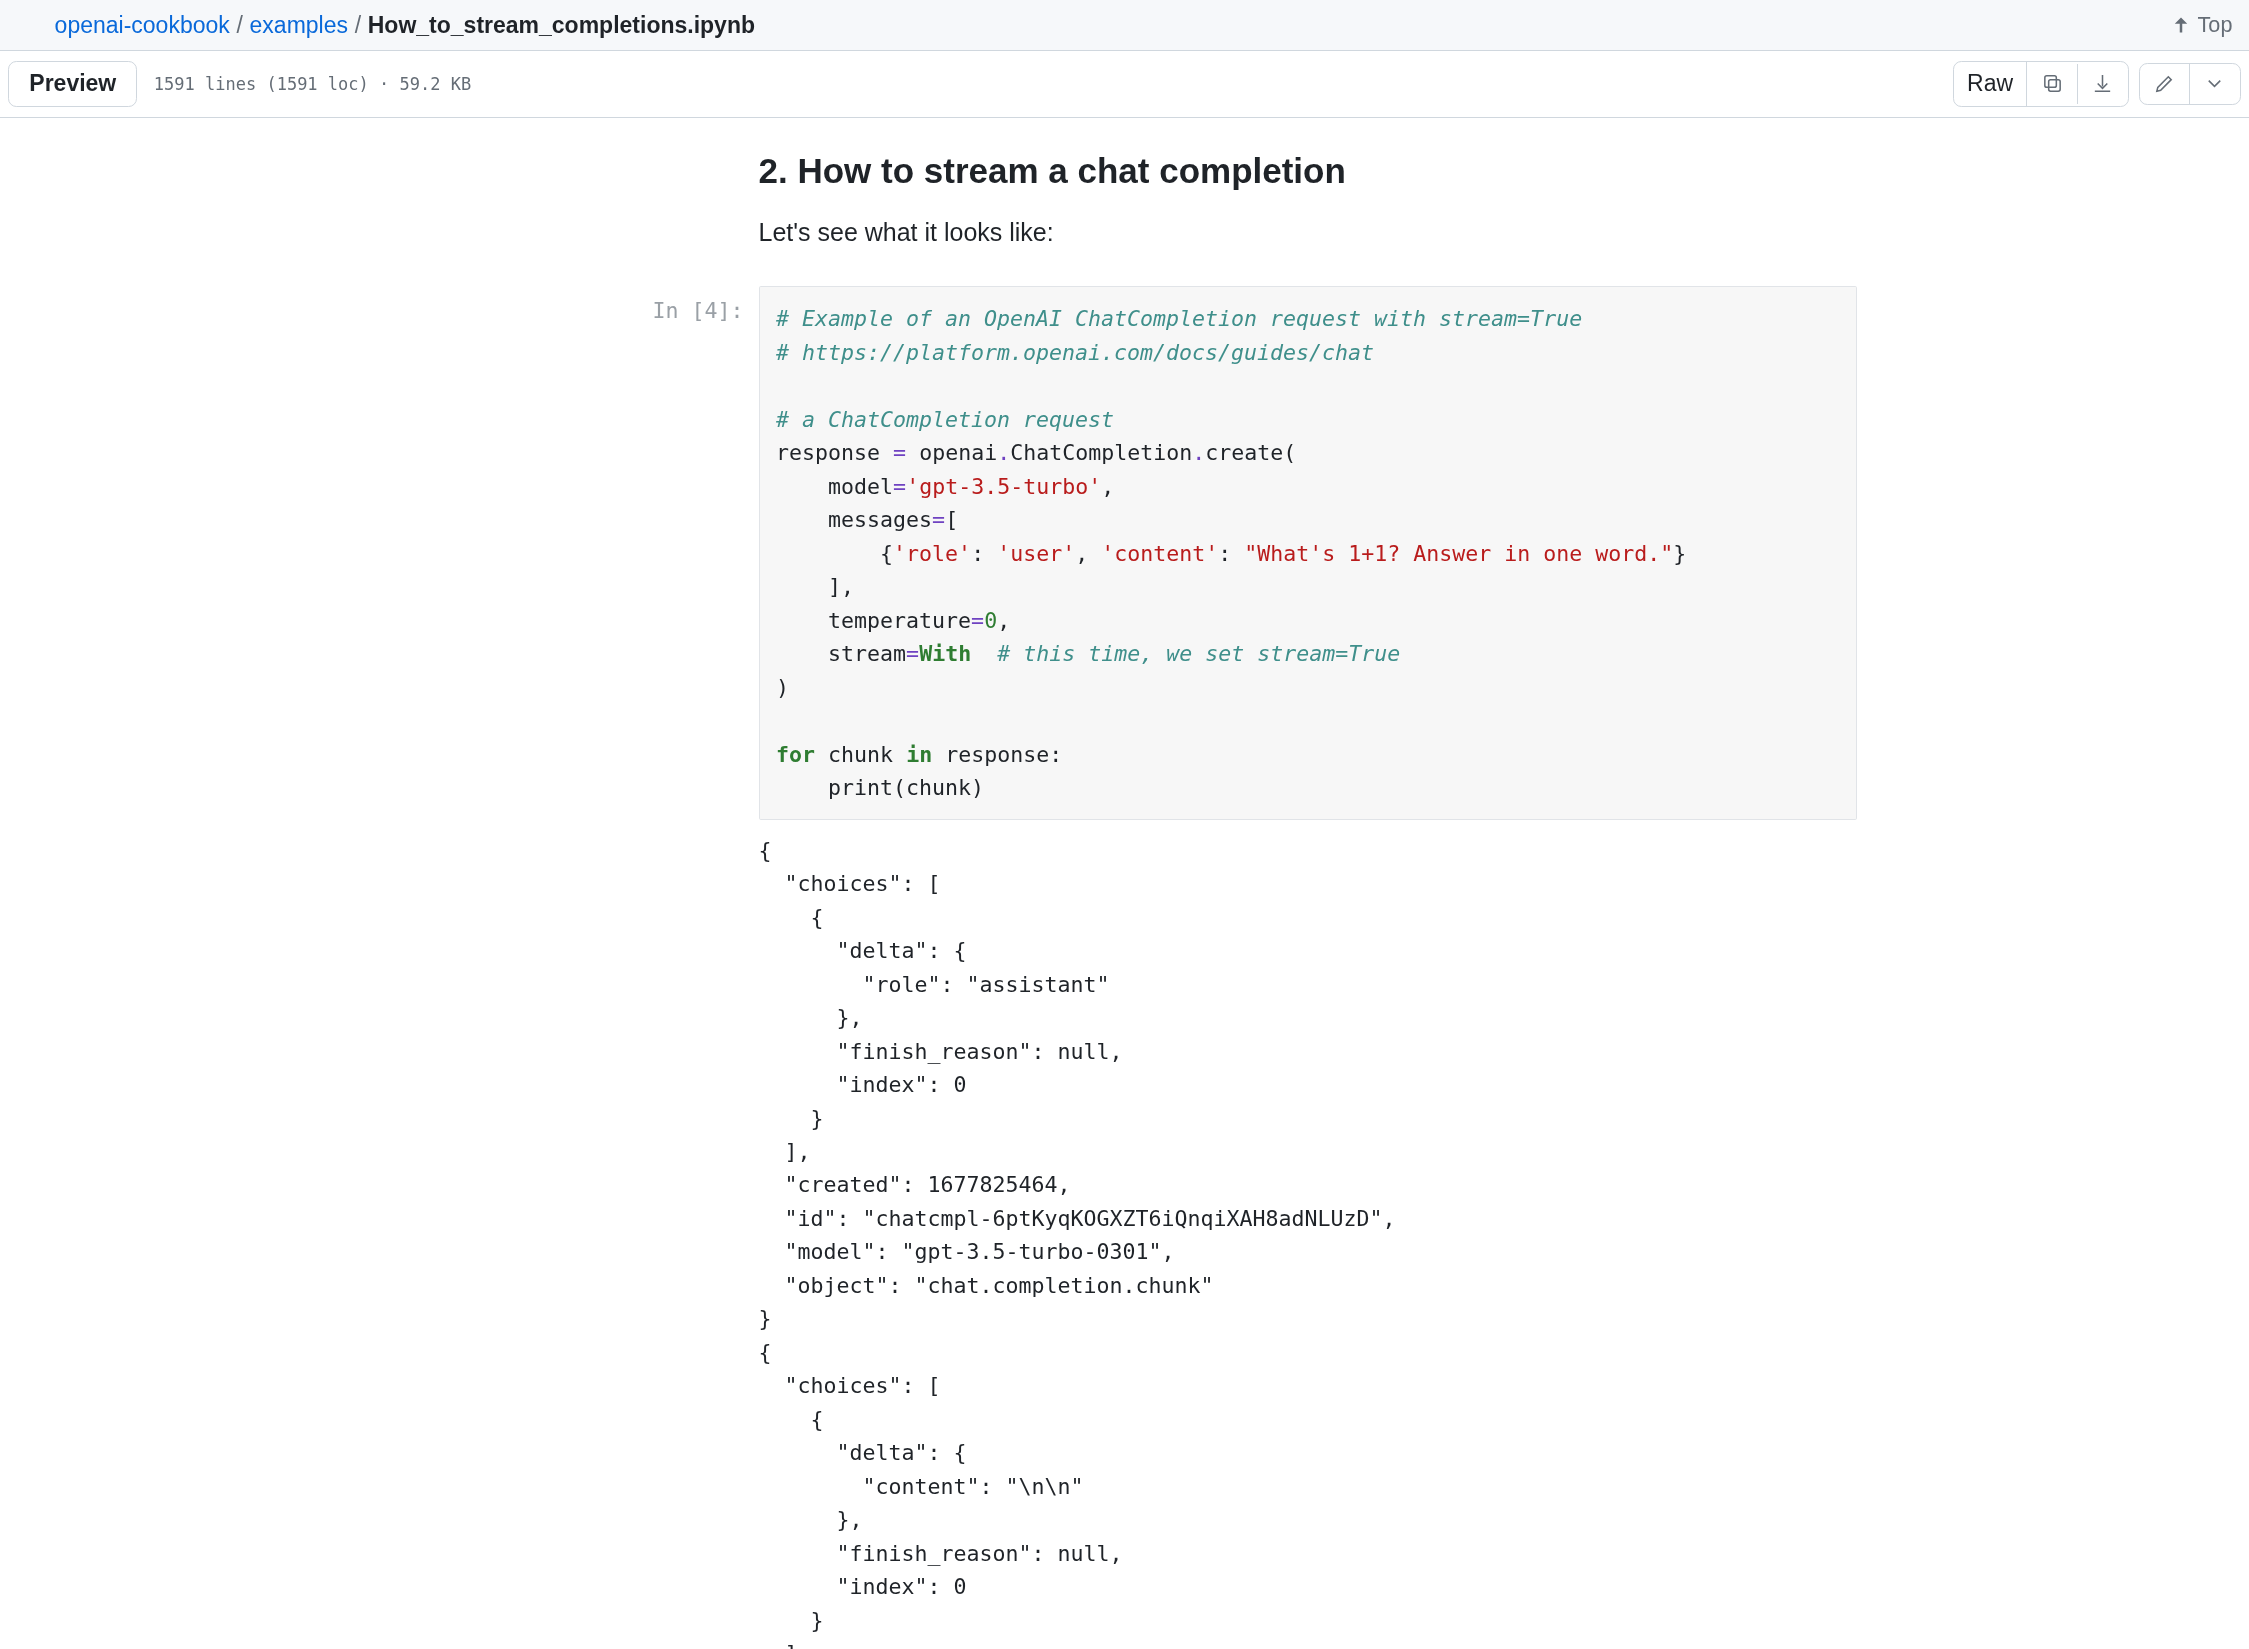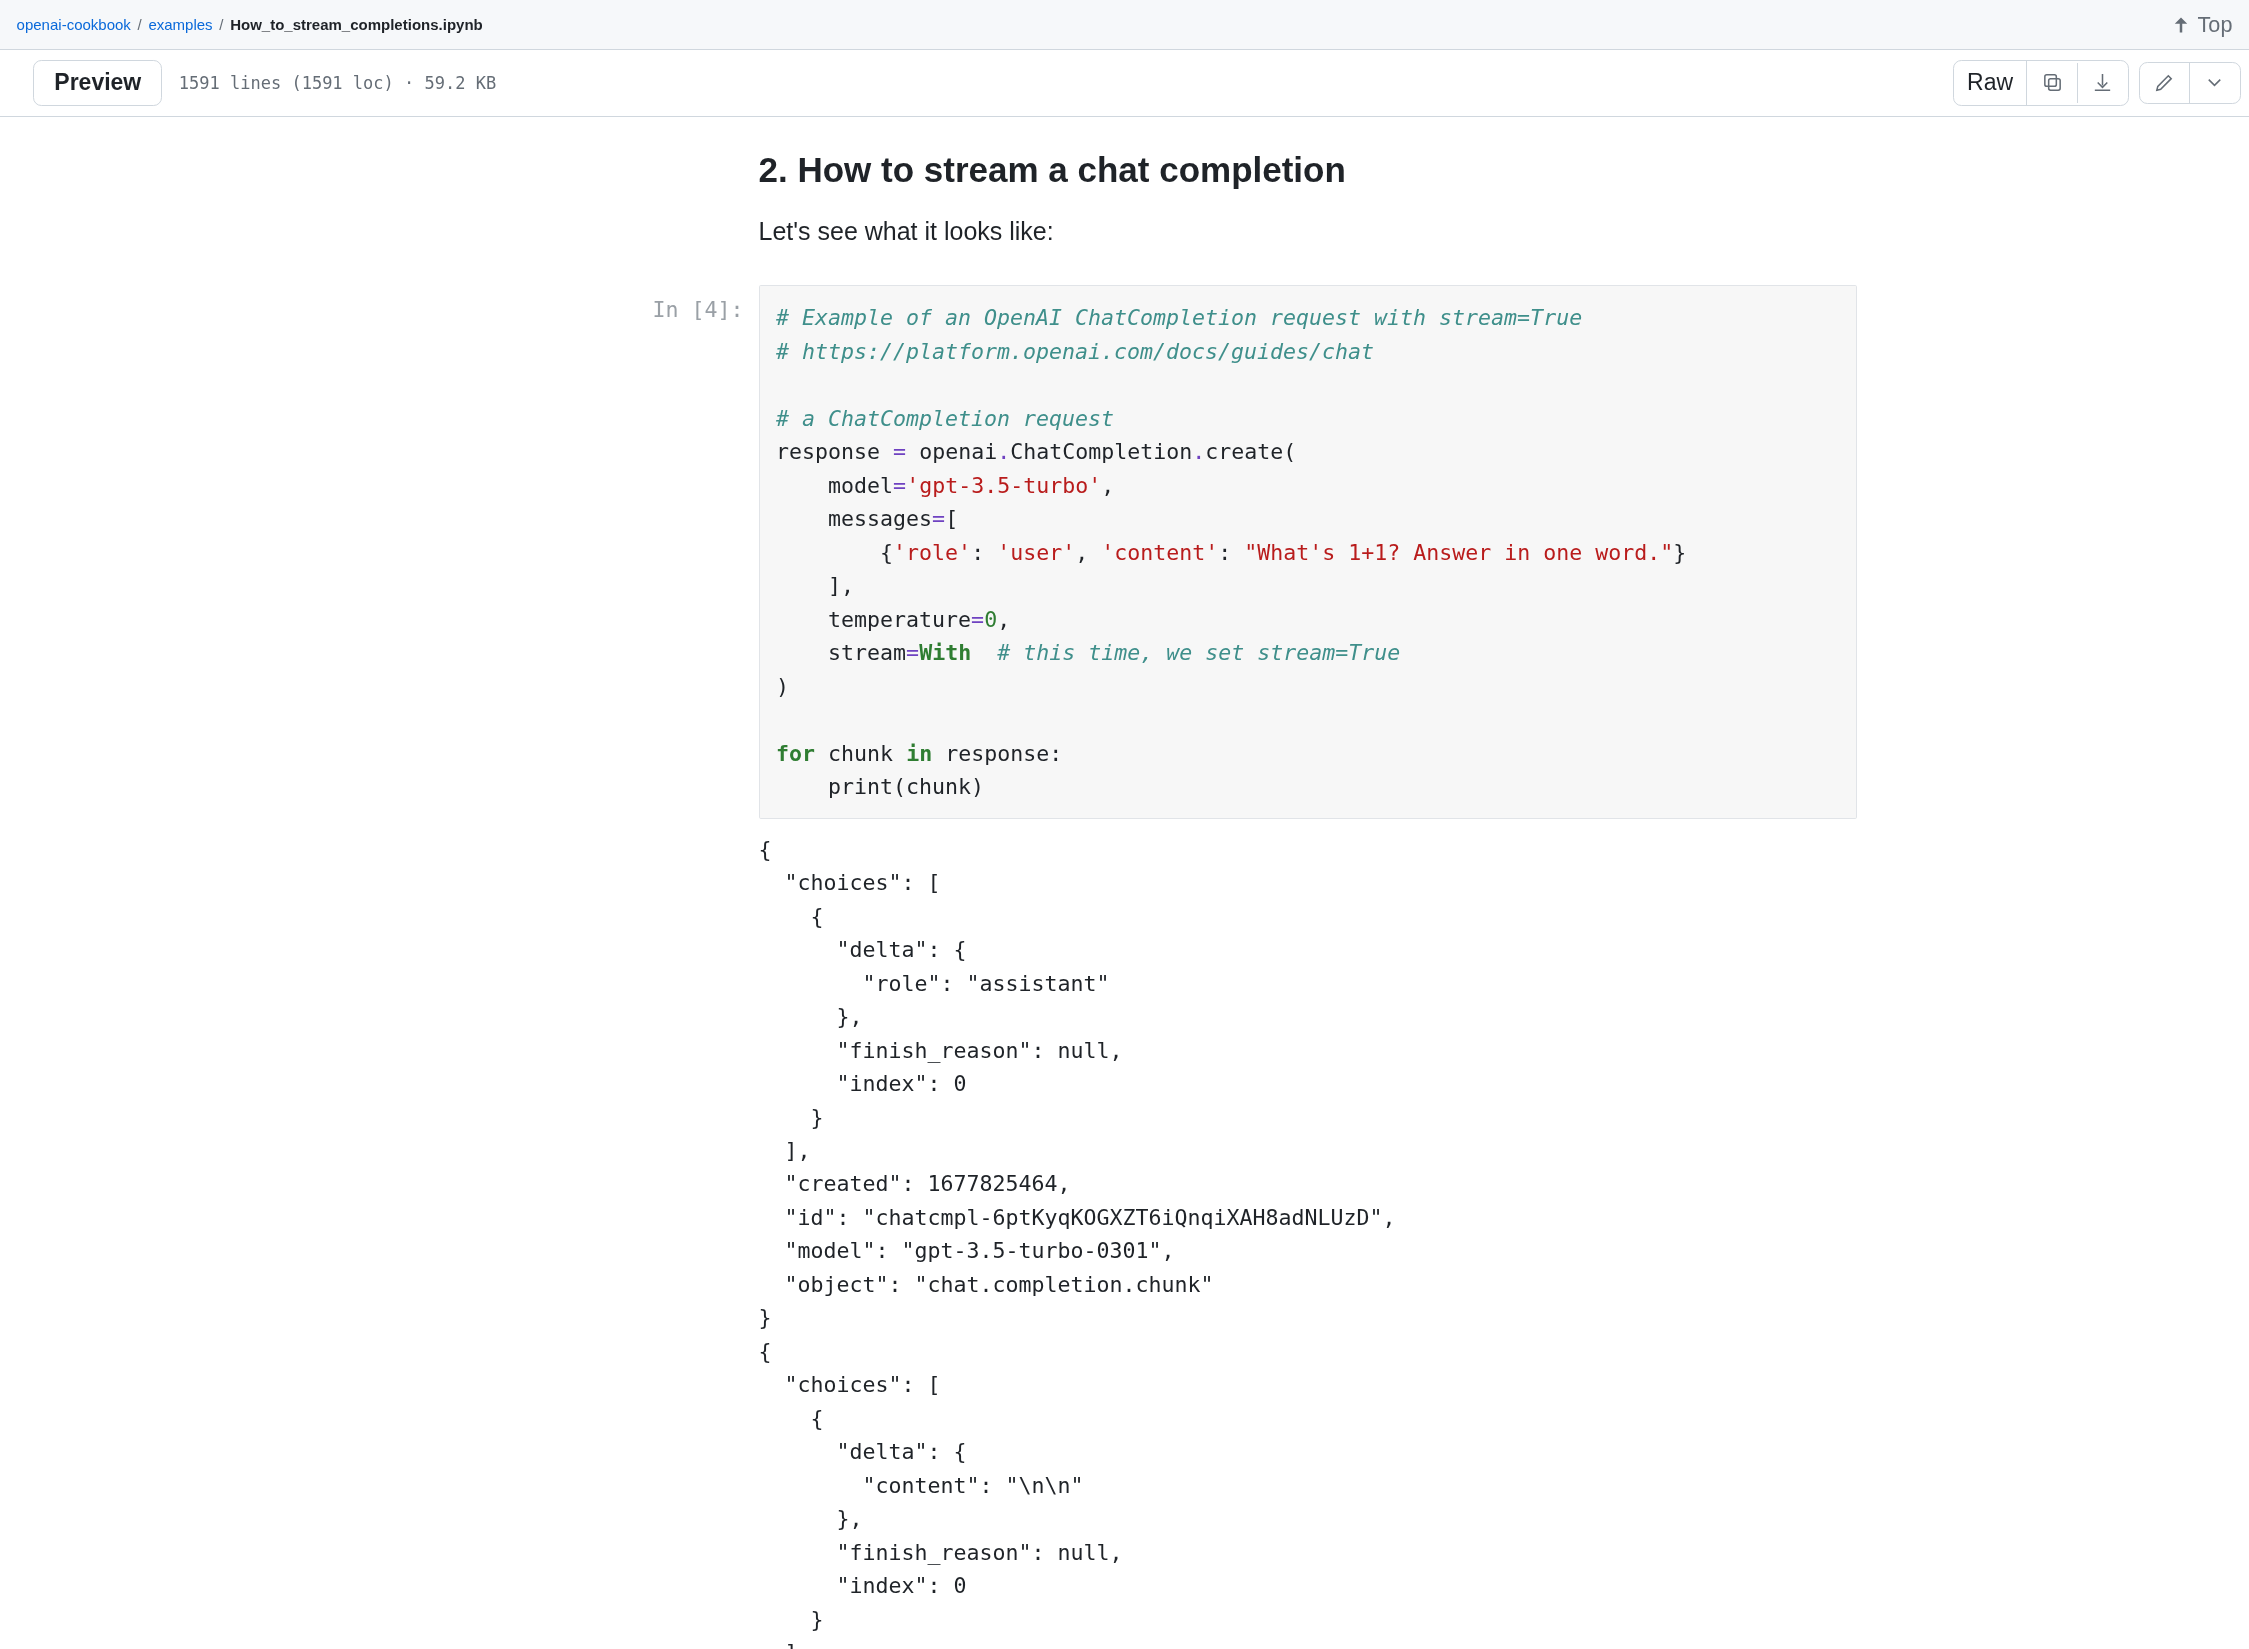--- a/index.html
+++ b/index.html
@@ -12,24 +12,25 @@
   }
   .top-bar {
     display: flex;
     align-items: center;
     justify-content: space-between;
     padding: 11.6px 16.6px;
     border-bottom: 0.8px solid #d0d7de;
     background: #f6f8fa;
   }
   .breadcrumb {
-    font-size: 15px;
+    font-size: 23px;
     display: flex;
     align-items: center;
     gap: 6.7px;
+    margin-left: 38px;
   }
   .breadcrumb a {
     color: #0969da;
     text-decoration: none;
     cursor: pointer;
   }
   .breadcrumb .sep { color: #656d76; }
   .breadcrumb .strong { font-weight: 600; color: #1f2328; }
   .top-link {
     display: flex;
@@ -45,21 +46,20 @@
     display: flex;
     align-items: center;
     justify-content: space-between;
     padding: 10px 8.3px;
     border-bottom: 0.8px solid #d0d7de;
   }
   .toolbar-left {
     display: flex;
     align-items: center;
     gap: 16.6px;
-    margin-left: 25px;
   }
   .preview-btn {
     font-size: 23px;
     font-weight: 600;
     padding: 8.3px 20px;
     background: #ffffff;
     border: 0.8px solid #d0d7de;
     border-radius: 8.3px;
     cursor: pointer;
     color: #1f2328;

